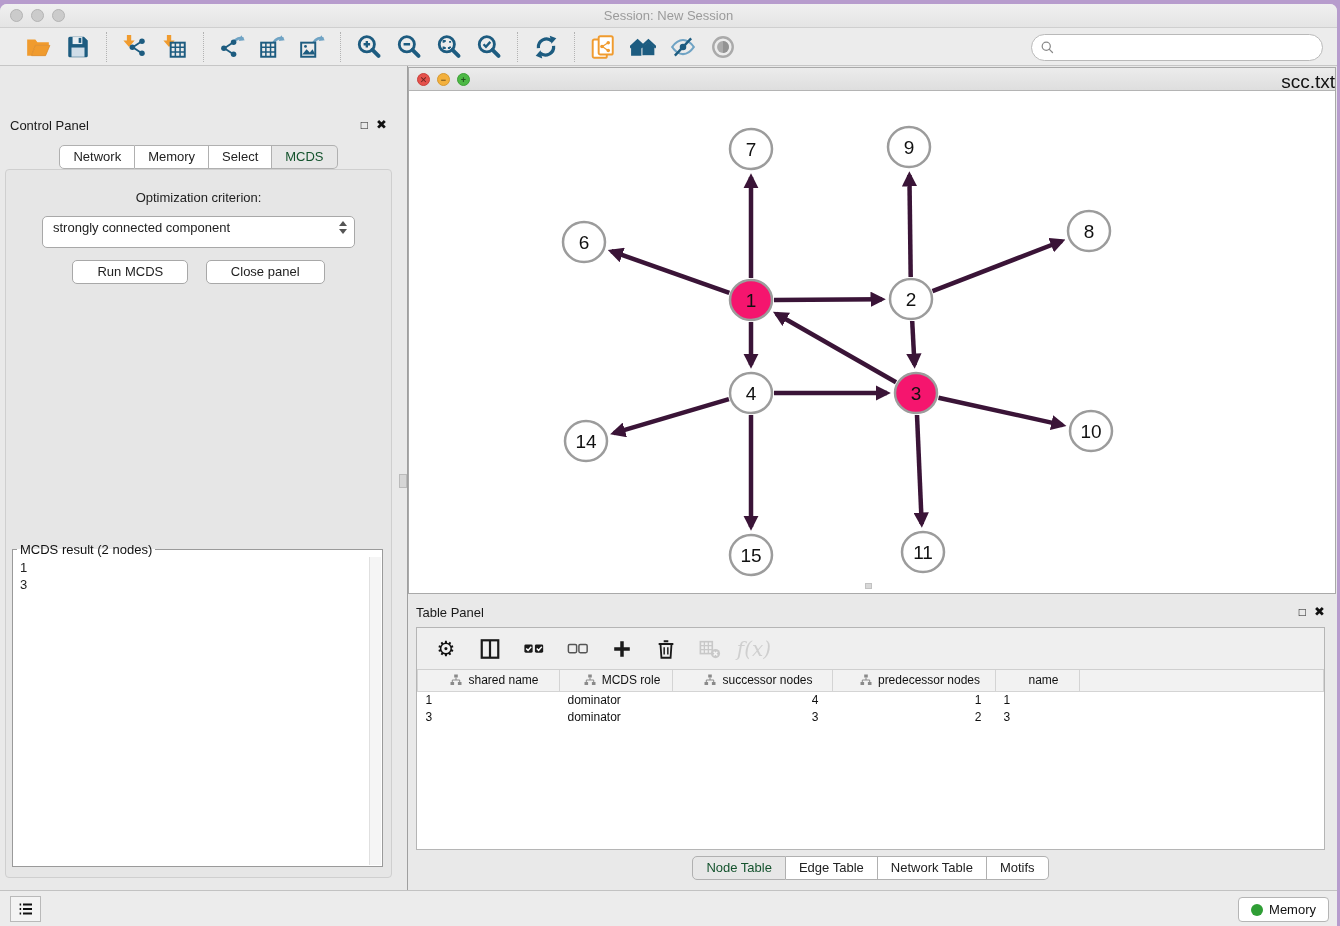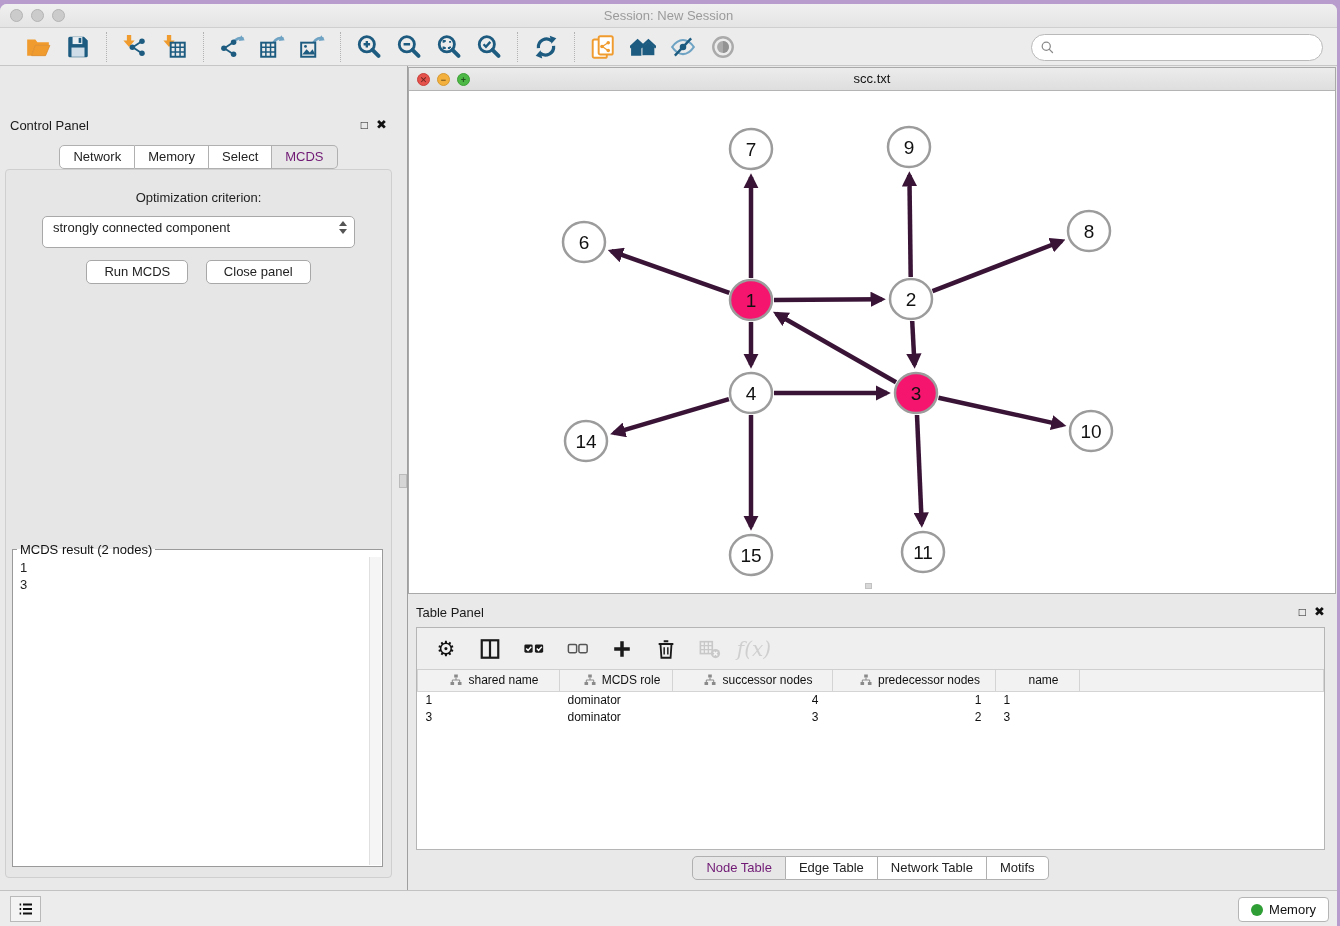--- a/index.html
+++ b/index.html
@@ -33,51 +33,51 @@
   .panel-head { position:absolute; top:6px; left:10px; right:10px; height:20px; }
   .panel-title { font-size:13px; color:#1a1a1a; }
   .panel-btns { position:absolute; right:0; top:0; display:flex; gap:8px; }
   .float-glyph { font-size:12px; color:#111; cursor:pointer; line-height:14px; }
   .close-glyph { font-size:13px; font-weight:bold; color:#111; cursor:pointer; line-height:14px; }
 
   .seg { display:inline-flex; }
   .seg .tab { font-size:13px; padding:3px 13px 4px; background:#fff; border:1px solid #b0b0b0; border-left:none; cursor:pointer; white-space:nowrap; }
   .seg .tab:first-child { border-left:1px solid #b0b0b0; border-radius:5px 0 0 5px; }
   .seg .tab:last-child { border-radius:0 5px 5px 0; }
-  .seg .tab.active { background:#e7e7e7; color:#701a75; }
+  .seg .tab.active { background:#e7e7e7; color:#14532d; }
   .cp-tabs { position:absolute; top:33px; left:0; right:0; text-align:center; }
 
   .cp-body { position:absolute; top:57px; left:5px; right:5px; bottom:12px; background:#e6e6e6; border:1px solid #cfcfcf; border-radius:4px; }
   .opt-label { margin-top:20px; text-align:center; font-size:13px; }
   .select-box { position:relative; margin:11px 36px 0; height:32px; background:#fff; border:1px solid #a8a8a8; border-radius:5px; padding:3px 22px 0 10px; font-size:13px; cursor:pointer; overflow:hidden; white-space:nowrap; }
   .stepper { position:absolute; right:7px; top:4px; display:flex; flex-direction:column; gap:3px; }
   .stepper i { width:0; height:0; border-left:4px solid transparent; border-right:4px solid transparent; }
   .stepper .up { border-bottom:5px solid #555; }
   .stepper .dn { border-top:5px solid #555; }
   .cp-buttons { margin-top:12px; text-align:center; }
-  .btn { display:inline-block; background:#fff; border:1px solid #a8a8a8; border-radius:5px; padding:3px 17px 4px; font-size:13px; margin:0 7px; cursor:pointer; }
+  .btn { display:inline-block; background:#fff; border:1px solid #a8a8a8; border-radius:5px; padding:3px 24px 4px; font-size:13px; margin:0 7px; cursor:pointer; }
 
   fieldset.result { position:absolute; left:6px; right:8px; top:372px; bottom:10px; border:1px solid #9a9a9a; background:#fff; }
   fieldset.result legend { font-size:13px; color:#111; margin-left:4px; padding:0 3px; }
   .result-lines { position:absolute; top:0; left:0; right:14px; bottom:0; padding:2px 0 0 7px; font-size:13px; line-height:17px; overflow:hidden; }
   .result-scroll { position:absolute; top:0; right:1px; bottom:1px; width:12px; background:#f5f5f5; border-left:1px solid #e0e0e0; }
 
   
   .v-splitter { position:absolute; left:397px; top:0; bottom:0; width:11px; background:#e9e9e9; border-right:1px solid #9f9f9f; cursor:col-resize; }
   .v-handle { position:absolute; left:2px; top:408px; width:8px; height:14px; background:#d6d6d6; border:1px solid #bbb; }
 
   
   .net-window { position:absolute; left:408px; top:1px; width:928px; height:527px; background:#fff; border:1px solid #a9a9a9; }
   .net-titlebar { position:relative; height:23px; background:linear-gradient(#ececec,#dedede); border-bottom:1px solid #b4b4b4; }
   .net-lights { position:absolute; left:8px; top:5px; display:flex; gap:7px; }
   .tl { width:13px; height:13px; border-radius:50%; font-size:9px; line-height:12px; text-align:center; color:rgba(0,0,0,.55); cursor:pointer; font-weight:bold; }
   .tl.red { background:#e5514b; border:1px solid #c9403b; }
   .tl.yellow { background:#f3b03c; border:1px solid #d69931; }
   .tl.green { background:#4db845; border:1px solid #3da037; }
-  .net-title { position:absolute; left:0; right:0; top:3px; text-align:center; font-size:13px; color:#111; }
+  .net-title { position:absolute; left:0; right:0; top:3px; text-align:right; font-size:19px; color:#111; }
   .net-canvas { position:relative; width:100%; height:502px; background:#fff; cursor:default; }
   .net-grip { position:absolute; left:456px; bottom:4px; width:7px; height:6px; background:#d8d8d8; border:1px solid #c2c2c2; }
 
   
   .h-splitter { position:absolute; left:408px; top:528px; right:0; height:5px; cursor:row-resize; }
 
   
   .table-panel { position:absolute; left:408px; top:533px; right:4px; bottom:0; background:#e9e9e9; }
   .table-box { position:absolute; left:8px; right:8px; top:28px; bottom:40px; background:#fff; border:1px solid #b5b5b5; }
   .table-toolbar { height:42px; background:#efefef; border-bottom:1px solid #cfcfcf; display:flex; align-items:center; gap:18px; padding-left:16px; }

